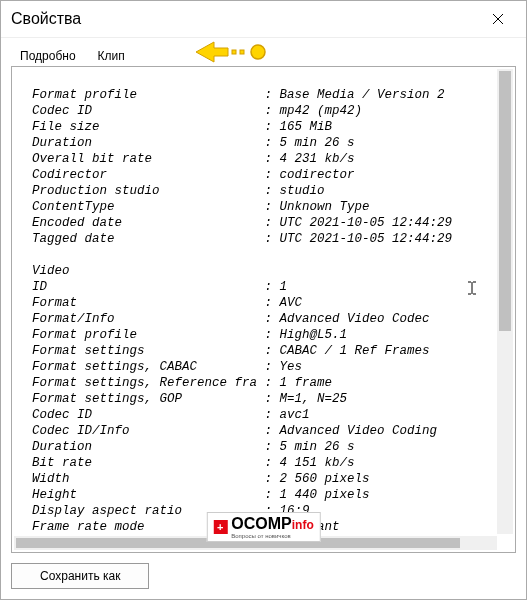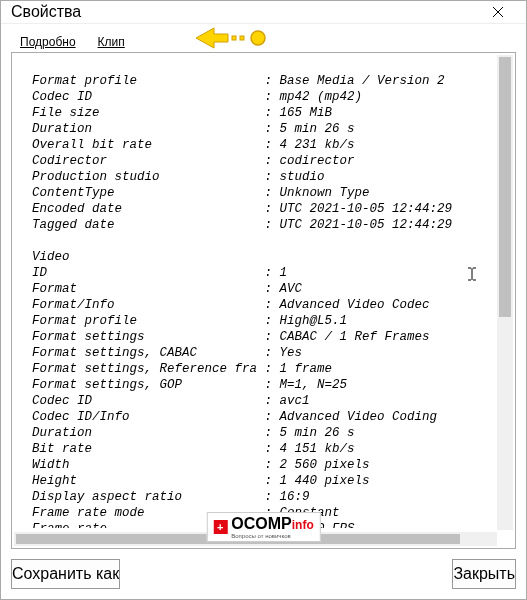--- a/index.html
+++ b/index.html
@@ -14,21 +14,21 @@
     .window {
       width: 527px;
       height: 600px;
       border: 1px solid #aaa;
       background: #fff;
       display: flex;
       flex-direction: column;
       box-shadow: 0 2px 10px rgba(0,0,0,0.2);
     }
     .titlebar {
-      height: 23px;
+      height: 37px;
       display: flex;
       align-items: center;
       justify-content: space-between;
       padding: 0 8px 0 10px;
       border-bottom: 1px solid #eee;
     }
     .close-btn {
       width: 40px;
       height: 28px;
       display: flex;
@@ -43,21 +43,20 @@
       padding: 6px 8px 0 8px;
       position: relative;
     }
     .tab {
       padding: 3px 10px;
       font-size: 12px;
       cursor: pointer;
       border: 1px solid transparent;
       position: relative;
       bottom: -1px;
-      text-decoration: underline;
     }
     .tab.active {
       border: 1px solid #aaa;
       border-bottom: 1px solid #fff;
       background: #fff;
     }
     .arrow-pointer {
       position: absolute;
       left: 195px;
       top: 2px;
@@ -113,22 +112,22 @@
       bottom: 2px;
       width: 92%;
       background: #c0c0c0;
     }
     .footer {
       display: flex;
       justify-content: space-between;
       padding: 10px;
     }
     .btn {
-      font-size: 16px;
-      padding: 5px 0;
+      font-size: 12px;
+      padding: 5px 28px;
       background: #fdfdfd;
       border: 1px solid #999;
       cursor: pointer;
     }
     .text-cursor {
       position: absolute;
       width: 16px;
       height: 16px;
     }
     .watermark {
@@ -230,21 +229,20 @@
     <div class="vscroll">
       <div class="vscroll-thumb"></div>
     </div>
     <div class="hscroll">
       <div class="hscroll-thumb"></div>
     </div>
   </div>
 
   <div class="footer">
     <button class="btn">Сохранить как</button>
-    <button class="btn">Закрыть</button>
   </div>
 
 </div>
 
 <div class="watermark">
   <span class="plus">+</span>
   <span>
     <span class="ocomp">OCOMP</span><span class="info">info</span>
     <div class="sub">Вопросы от новичков</div>
   </span>

